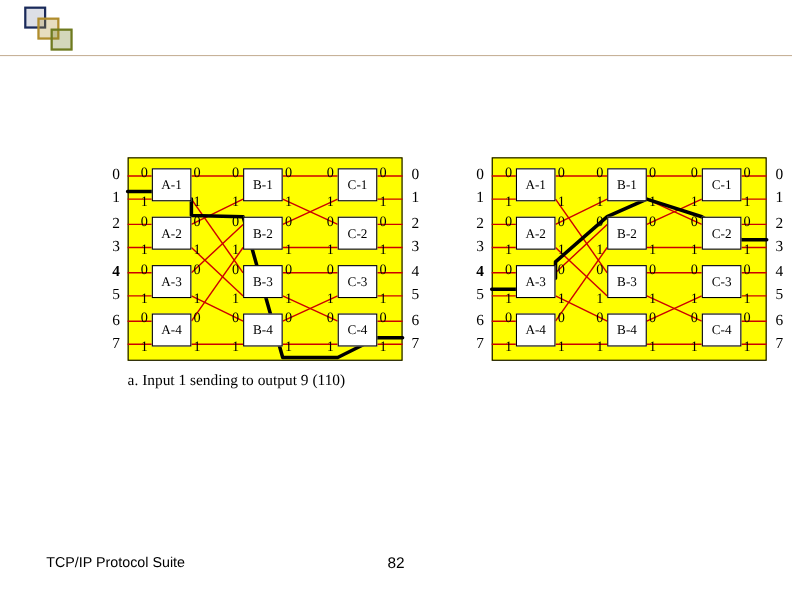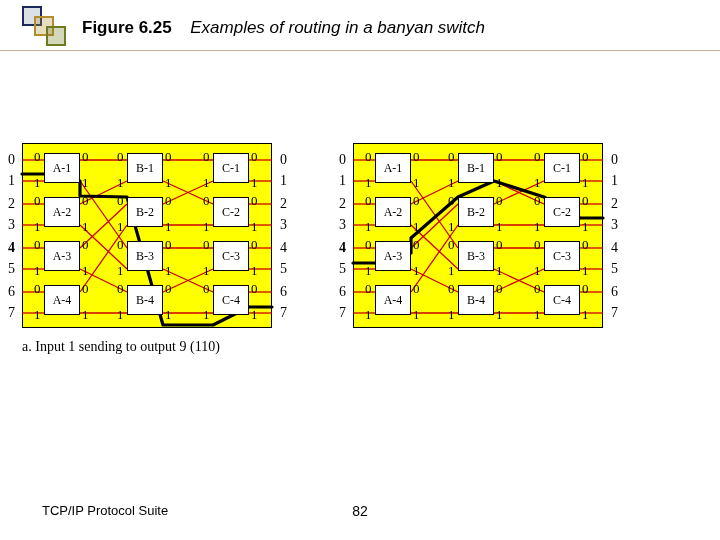--- a/index.html
+++ b/index.html
@@ -4,21 +4,21 @@
 <style>
   body{margin:0;padding:0;font-family:Arial,Helvetica,sans-serif;width:720px;height:540px;position:relative;background:#fff}
   .header{display:flex;align-items:center;gap:14px;padding:10px 0 4px 22px;border-bottom:1px solid #c7b299}
   .deco{position:relative;width:46px;height:40px;margin-top:-4px}
   .deco .sq{position:absolute;width:20px;height:20px;box-sizing:border-box;border:2px solid}
   .deco .sq.a{left:0;top:0;border-color:#1a2a5a;background:rgba(26,42,90,.15)}
   .deco .sq.b{left:12px;top:10px;border-color:#b08d2d;background:rgba(176,141,45,.3)}
   .deco .sq.c{left:24px;top:20px;border-color:#6e7a1f;background:rgba(110,122,31,.3)}
   .title .fignum{font-weight:700;font-size:17px;margin-right:14px}
   .title .figcap{font-style:italic;font-size:17px}
-  .switches{display:flex;justify-content:flex-start;gap:36px;margin-top:92px}
+  .switches{display:flex;justify-content:flex-end;gap:36px;margin-top:92px}
   .switch{position:relative;width:295px;height:220px}
   .stage-box{position:absolute;top:0;width:250px;height:185px;background:#ffff00;border:1.5px solid #000;box-sizing:border-box;left:22px}
   .mod{position:absolute;width:36px;height:30px;background:#fff;border:1px solid #000;box-sizing:border-box;font-size:12px;display:flex;align-items:center;justify-content:center;font-family:serif}
   .pin{position:absolute;font-size:13px;font-family:serif;color:#000}
   .io{position:absolute;font-size:14px;font-family:serif;color:#000}
   .caption{position:absolute;top:196px;left:22px;font-size:14px;font-family:serif}
   svg{position:absolute;top:0;left:0}
   .w{stroke:#cc0000;stroke-width:1.3;fill:none}
   .p{stroke:#000;stroke-width:3.2;fill:none;stroke-linecap:round;stroke-linejoin:round}
   .footer{position:absolute;bottom:22px;left:0;width:100%;display:flex;align-items:center}
@@ -26,24 +26,20 @@
   .footer .pagenum{font-size:14px;position:absolute;left:50%;transform:translateX(-50%)}
 </style>
 </head>
 <body>
 
 <div class="header">
   <div class="deco">
     <div class="sq a"></div>
       <div class="sq b"></div>
       <div class="sq c"></div>
-  </div>
-  <div class="title">
-    <span class="fignum">Figure 6.25</span>
-    <span class="figcap">Examples of routing in a banyan switch</span>
   </div>
 </div>
 
 <div class="switches" id="switches">
     <div class="switch">
       <div class="stage-box"></div>
       <svg width="295" height="220">
         <line x1="22" y1="17" x2="44" y2="17" class="w"></line>
         <line x1="249" y1="17" x2="272" y2="17" class="w"></line>
         <line x1="22" y1="38" x2="44" y2="38" class="w"></line>

